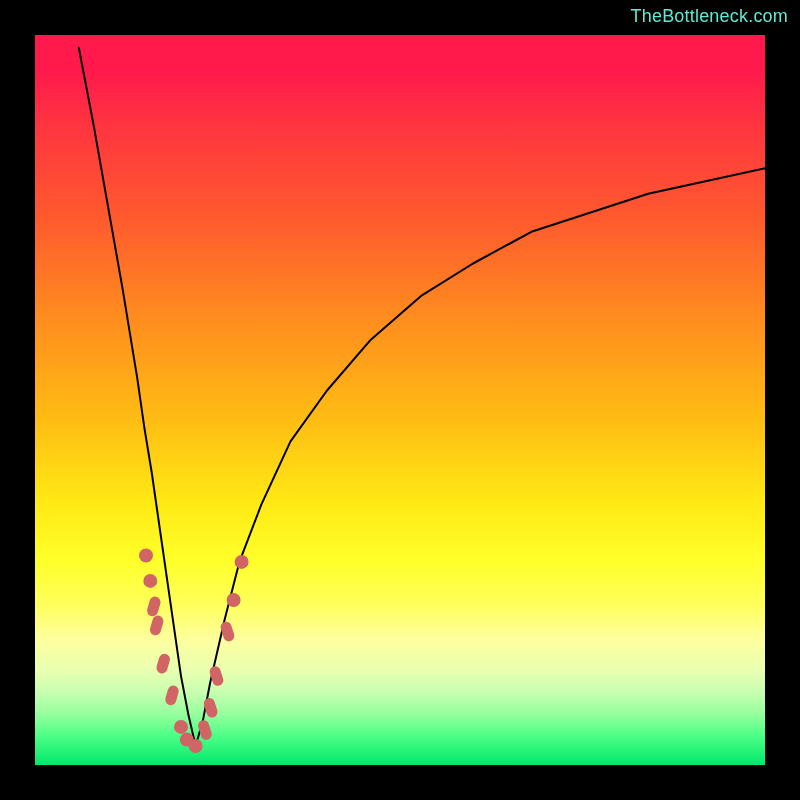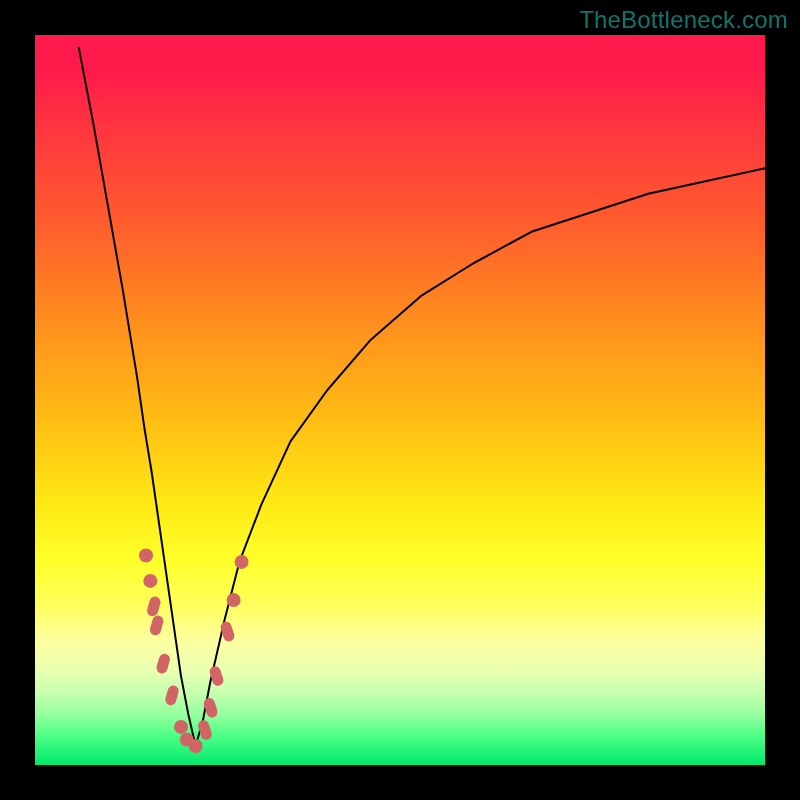--- a/index.html
+++ b/index.html
@@ -39,22 +39,22 @@
       #c8ffb0 90%,
       #96ff9e 93%,
       #4dff86 96%,
       #00e86b 100%
     );
   }
   .watermark {
     position: absolute;
     top: 6px;
     right: 12px;
-    color: #0f766e;
-    font-size: 24px;
+    color: #5eead4;
+    font-size: 18px;
     font-weight: 500;
     letter-spacing: 0.2px;
     user-select: none;
   }
   svg.curves {
     position: absolute;
     left: 0;
     top: 0;
     width: 730px;
     height: 730px;

